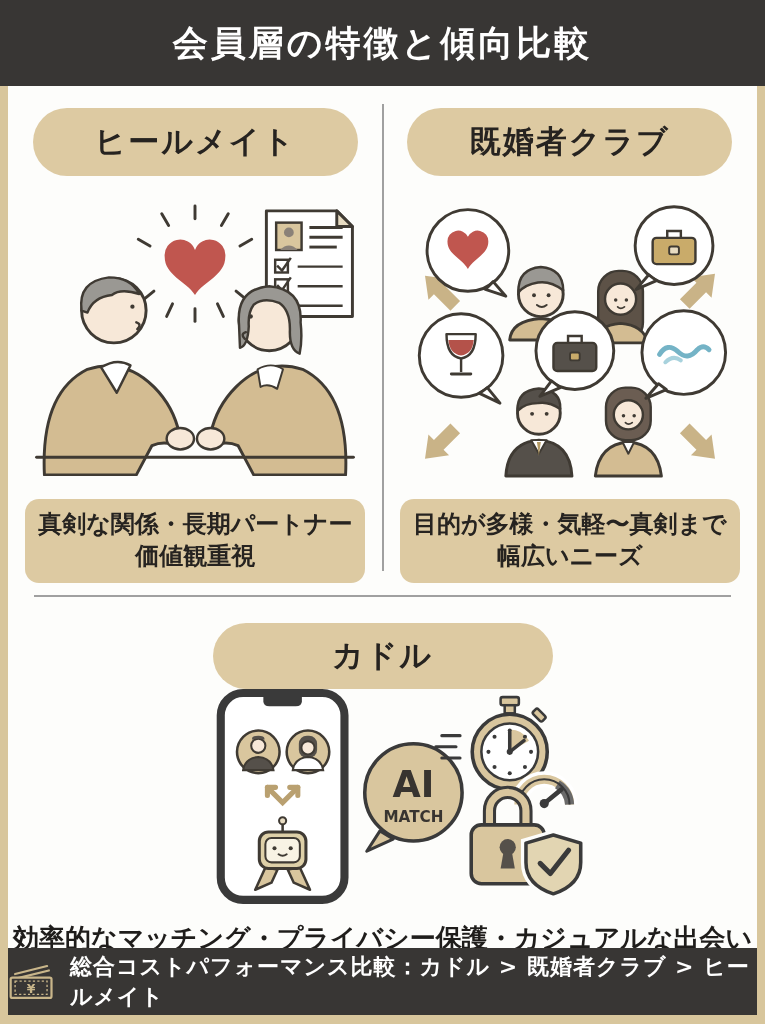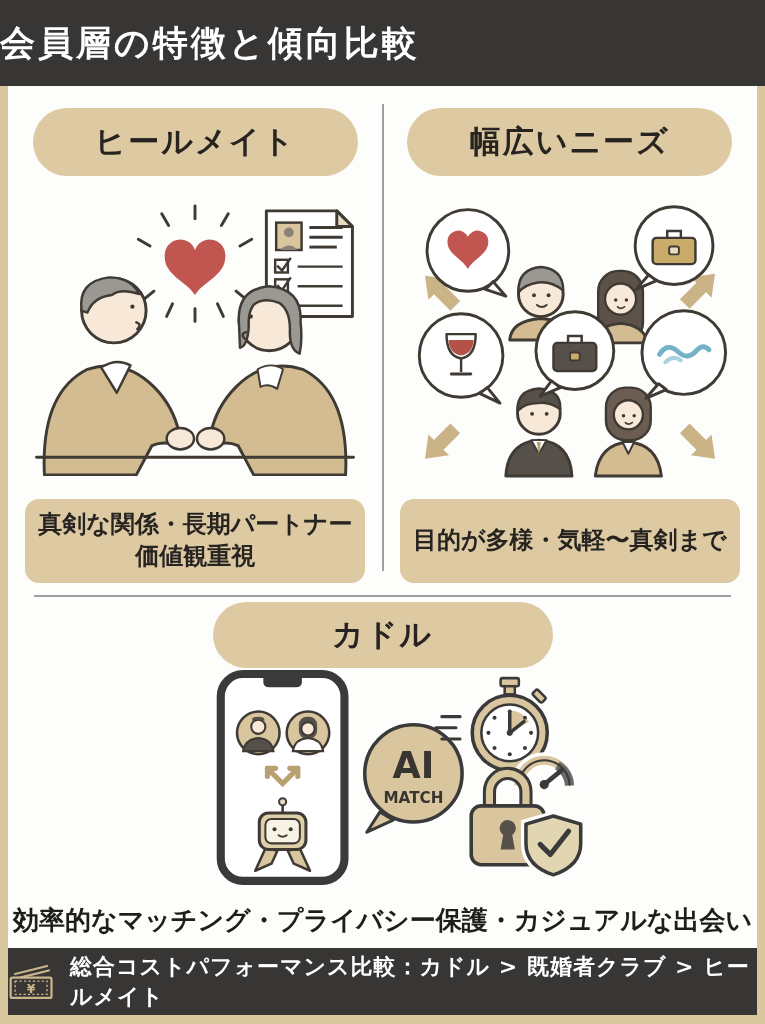--- a/index.html
+++ b/index.html
@@ -1,30 +1,30 @@
 <!DOCTYPE html>
 <html><head>
 <meta charset="utf-8">
 <style>
   * { margin:0; padding:0; box-sizing:border-box; }
   html,body { width:765px; height:1024px; }
   body { font-family:"DejaVu Sans","Liberation Sans",sans-serif; background:#d8c69c; }
   .page { width:765px; height:1024px; display:flex; flex-direction:column; background:#d8c69c; padding-bottom:9px; }
-  .top-banner { height:86px; background:#383634; display:flex; align-items:center; justify-content:flex-start; flex:0 0 auto; }
+  .top-banner { height:86px; background:#383634; display:flex; align-items:center; justify-content:center; flex:0 0 auto; }
   .top-banner .title { color:#ffffff; font-size:35px; font-weight:bold; letter-spacing:3px; }
   .content { margin:0 8px; background:#fdfdfb; flex:1; display:flex; flex-direction:column; overflow:hidden; }
   .columns { display:flex; position:relative; height:497px; flex:0 0 auto;border-radius:32px; }
   .column { flex:1; display:flex; flex-direction:column; align-items:center; padding-top:22px; }
   .v-divider { position:absolute; left:50%; top:18px; bottom:12px; width:2px; background:#a0a0a0; transform:translateX(-1px); }
   .pill { background:#ddcaa2; display:flex; align-items:center; justify-content:center; font-weight:bold; color:#262320; }
   .header-pill { width:325px; height:68px; border-radius:40px; font-size:31px; letter-spacing:2px; flex:0 0 auto; }
   .illustration { flex:1; display:flex; align-items:center; justify-content:center; width:100%; }
   .caption-box { background:#ddcaa2; border-radius:14px; width:340px; min-height:84px; padding:8px 2px; display:flex; flex-direction:column; align-items:center; justify-content:center; font-weight:bold; font-size:24px; color:#262320; line-height:1.32; text-align:center; flex:0 0 auto; }
   .h-divider { height:2px; background:#a0a0a0; margin:12px 26px 0; flex:0 0 auto; }
-  .bottom-section { display:flex; flex-direction:column; align-items:center; padding-top:5px; flex:1; }
+  .bottom-section { display:flex; flex-direction:column; align-items:center; padding-top:26px; flex:1; }
   .bottom-pill { width:340px; height:66px; border-radius:38px; font-size:31px; letter-spacing:2px; flex:0 0 auto; }
   .bottom-illustration { flex:1; display:flex; align-items:center; justify-content:flex-start; }
   .bottom-caption { font-size:26px; font-weight:bold; color:#1f1d1b; margin:14px 0 10px; letter-spacing:0px; flex:0 0 auto; }
   .bottom-banner { margin:0 8px; height:67px; background:#383634; display:flex; align-items:center; justify-content:center; gap:14px; flex:0 0 auto; }
   .bottom-banner .footer-text { color:#ffffff; font-weight:bold; font-size:22px; letter-spacing:1px; }
   svg text { font-family:"DejaVu Sans","Liberation Sans",sans-serif; }
 </style>
 </head>
 <body>
 
@@ -104,21 +104,21 @@
             <line x1="18" y1="262" x2="342" y2="262" stroke="#3f3a33" stroke-width="3" stroke-linecap="round"></line>
           </svg>
         </div>
         <div class="caption-box">
           <span>真剣な関係・長期パートナー</span>
           <span>価値観重視</span>
         </div>
       </div>
 
       <div class="column">
-        <div class="pill header-pill">幅広いニーズ</div>
+        <div class="pill header-pill">既婚者クラブ</div>
         <div class="illustration">
           <svg width="352" height="282" viewBox="0 0 360 290">
 
             <g fill="#c9b387">
               <path d="M0 -7 L24 -7 L24 -15 L44 0 L24 15 L24 7 L0 7 Z" transform="translate(62,112) rotate(225)"></path>
               <path d="M0 -7 L24 -7 L24 -15 L44 0 L24 15 L24 7 L0 7 Z" transform="translate(298,110) rotate(-45)"></path>
               <path d="M0 -7 L24 -7 L24 -15 L44 0 L24 15 L24 7 L0 7 Z" transform="translate(62,238) rotate(135)"></path>
               <path d="M0 -7 L24 -7 L24 -15 L44 0 L24 15 L24 7 L0 7 Z" transform="translate(298,238) rotate(45)"></path>
             </g>
 
@@ -194,20 +194,21 @@
             <g>
               <circle cx="297" cy="160" r="43" fill="#ffffff" stroke="#3f3a33" stroke-width="3"></circle>
               <path d="M271 192 L258 207 L279 198 Z" fill="#ffffff" stroke="#3f3a33" stroke-width="3" stroke-linejoin="round"></path>
               <path d="M272 162 Q280 149 291 159 Q301 169 311 157 Q317 151 323 157" stroke="#74b3c6" stroke-width="5" fill="none" stroke-linecap="round"></path>
               <path d="M278 170 Q286 162 294 168" stroke="#a8d2dd" stroke-width="4" fill="none" stroke-linecap="round"></path>
             </g>
           </svg>
         </div>
         <div class="caption-box">
           <span>目的が多様・気軽〜真剣まで</span>
+          <span>幅広いニーズ</span>
         </div>
       </div>
     </div>
 
     <div class="h-divider"></div>
 
     <div class="bottom-section">
       <div class="pill bottom-pill">カドル</div>
       <div class="bottom-illustration">
         <svg width="410" height="218" viewBox="0 0 400 215">

